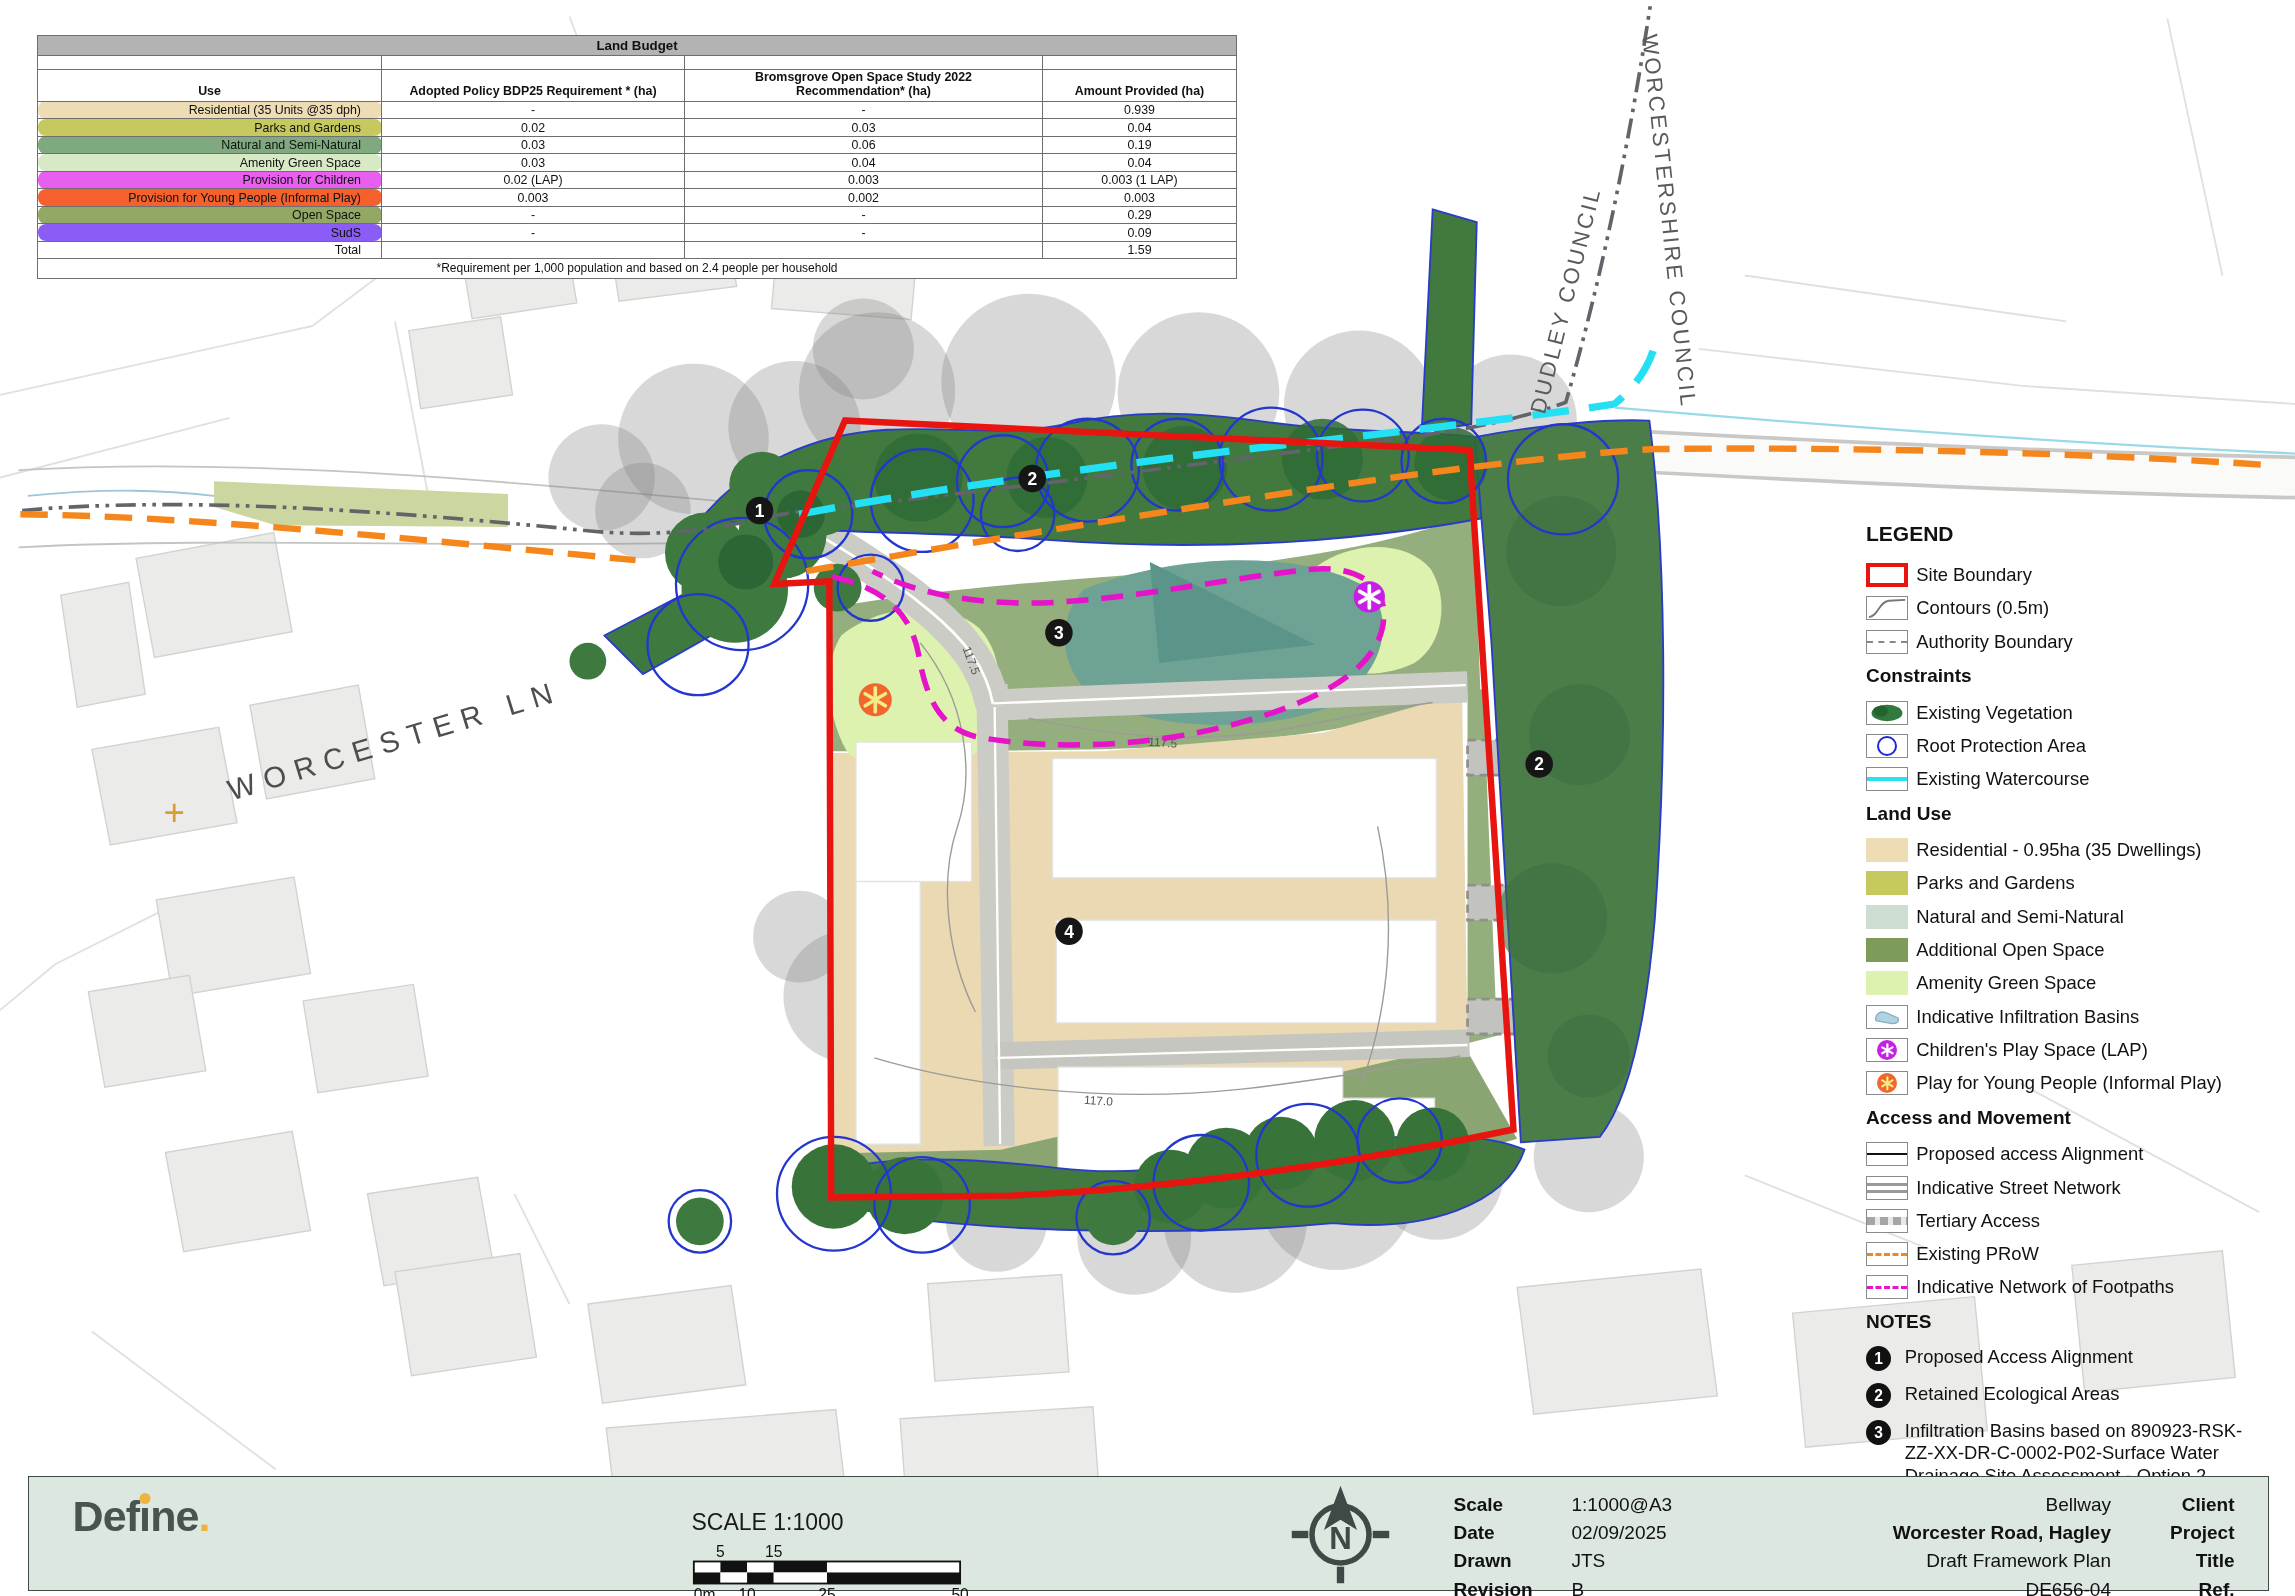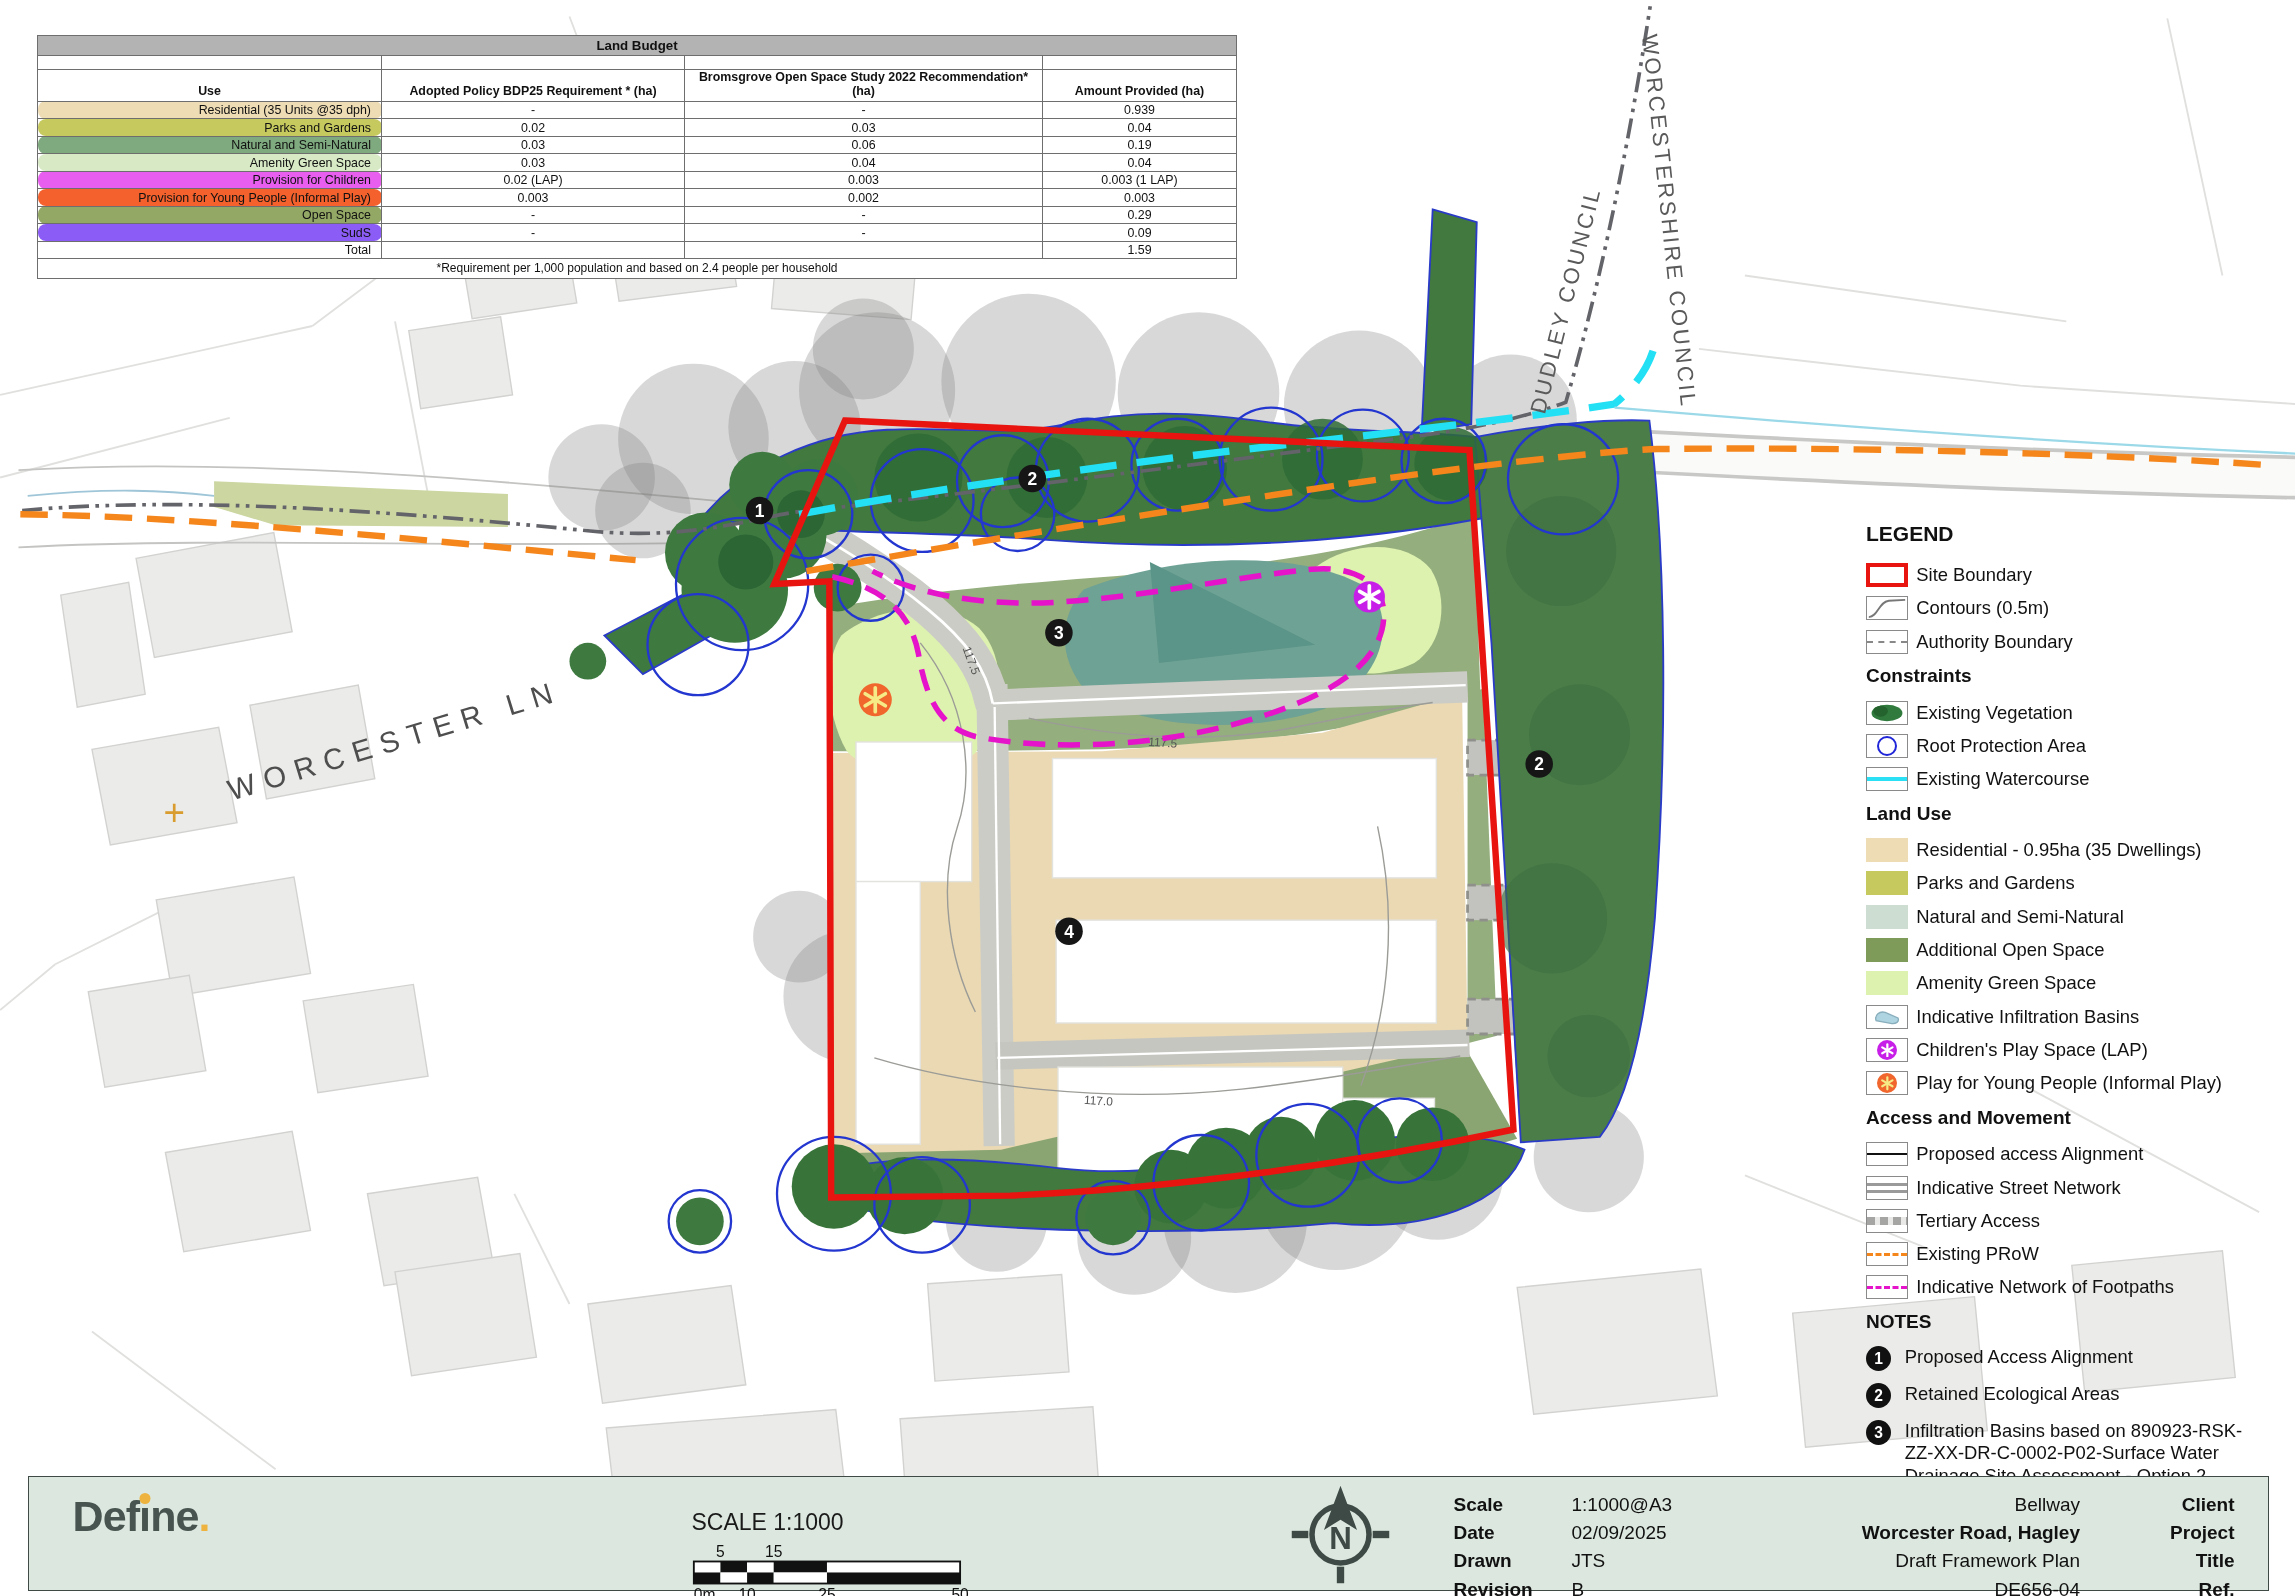--- a/index.html
+++ b/index.html
@@ -3,21 +3,21 @@
 <meta charset="utf-8">
 <style>
   html,body{margin:0;padding:0;background:#fff;}
   .page{position:relative;width:2296px;height:1596px;overflow:hidden;background:#fff;
         font-family:"Liberation Sans",sans-serif;color:#111;}
   #map{position:absolute;left:0;top:0;}
 
   
   table.budget{position:absolute;left:37px;top:35px;width:1199px;border-collapse:collapse;
     background:#fff;font-family:"Liberation Sans",sans-serif;font-size:12.4px;table-layout:fixed;}
-  .budget th,.budget td{border:0.9px solid #6e6e6e;padding:0 10px;height:16.5px;text-align:center;overflow:hidden;white-space:nowrap;}
+  .budget th,.budget td{border:0.9px solid #6e6e6e;padding:0 20px;height:16.5px;text-align:center;overflow:hidden;white-space:nowrap;}
   .budget tr.title-row th{background:#b3b3b3;font-weight:bold;font-size:13.3px;height:19px;}
   .budget tr.spacer-row th{height:13px;}
   .budget tr.head-row th{font-weight:bold;vertical-align:bottom;padding-bottom:2.8px;height:26px;white-space:normal;}
   .budget td.use{text-align:right;border-radius:8px;}
   .r-res td.use{background:#eedcb5;} .r-parks td.use{background:#c6c95e;}
   .r-nat td.use{background:#7fa97f;} .r-amen td.use{background:#d8e9c6;}
   .r-child td.use{background:#e85ff0;} .r-young td.use{background:#f4612c;}
   .r-open td.use{background:#94a865;} .r-suds td.use{background:#8b5cf6;}
   .budget td.footnote{text-align:center;font-size:12px;height:18.4px;}
 
@@ -55,21 +55,21 @@
   .li-char{position:relative;display:inline-block;}
   .li-dot{position:absolute;left:50%;transform:translateX(-50%);top:0.9px;width:11px;height:11px;border-radius:50%;background:#edb33e;}
   .logo-period{color:#edb33e;}
   .scale-area{position:absolute;left:663px;top:32px;}
   .scale-heading{font-size:23px;color:#1a1a1a;margin-bottom:7.3px;}
   .north{position:absolute;left:1260px;top:5.5px;}
   .info{position:absolute;left:1425px;top:16.5px;font-size:19px;}
   .irow{margin-bottom:6.4px;}
   .il{display:inline-block;width:118px;font-weight:bold;}
   .project{position:absolute;right:33px;top:16.5px;font-size:19px;}
-  .prow{display:flex;justify-content:flex-end;margin-bottom:6.4px;gap:31px;}
+  .prow{display:flex;justify-content:flex-end;margin-bottom:6.4px;}
   .pv{text-align:right;}
   .pv.bold{font-weight:bold;}
   .pl{width:96px;text-align:right;font-weight:bold;margin-left:27.5px;}
 </style>
 </head>
 <body>
 
 <div class="page">
 
 <svg id="map" width="2296" height="1596" viewBox="0 0 2500 1738">

